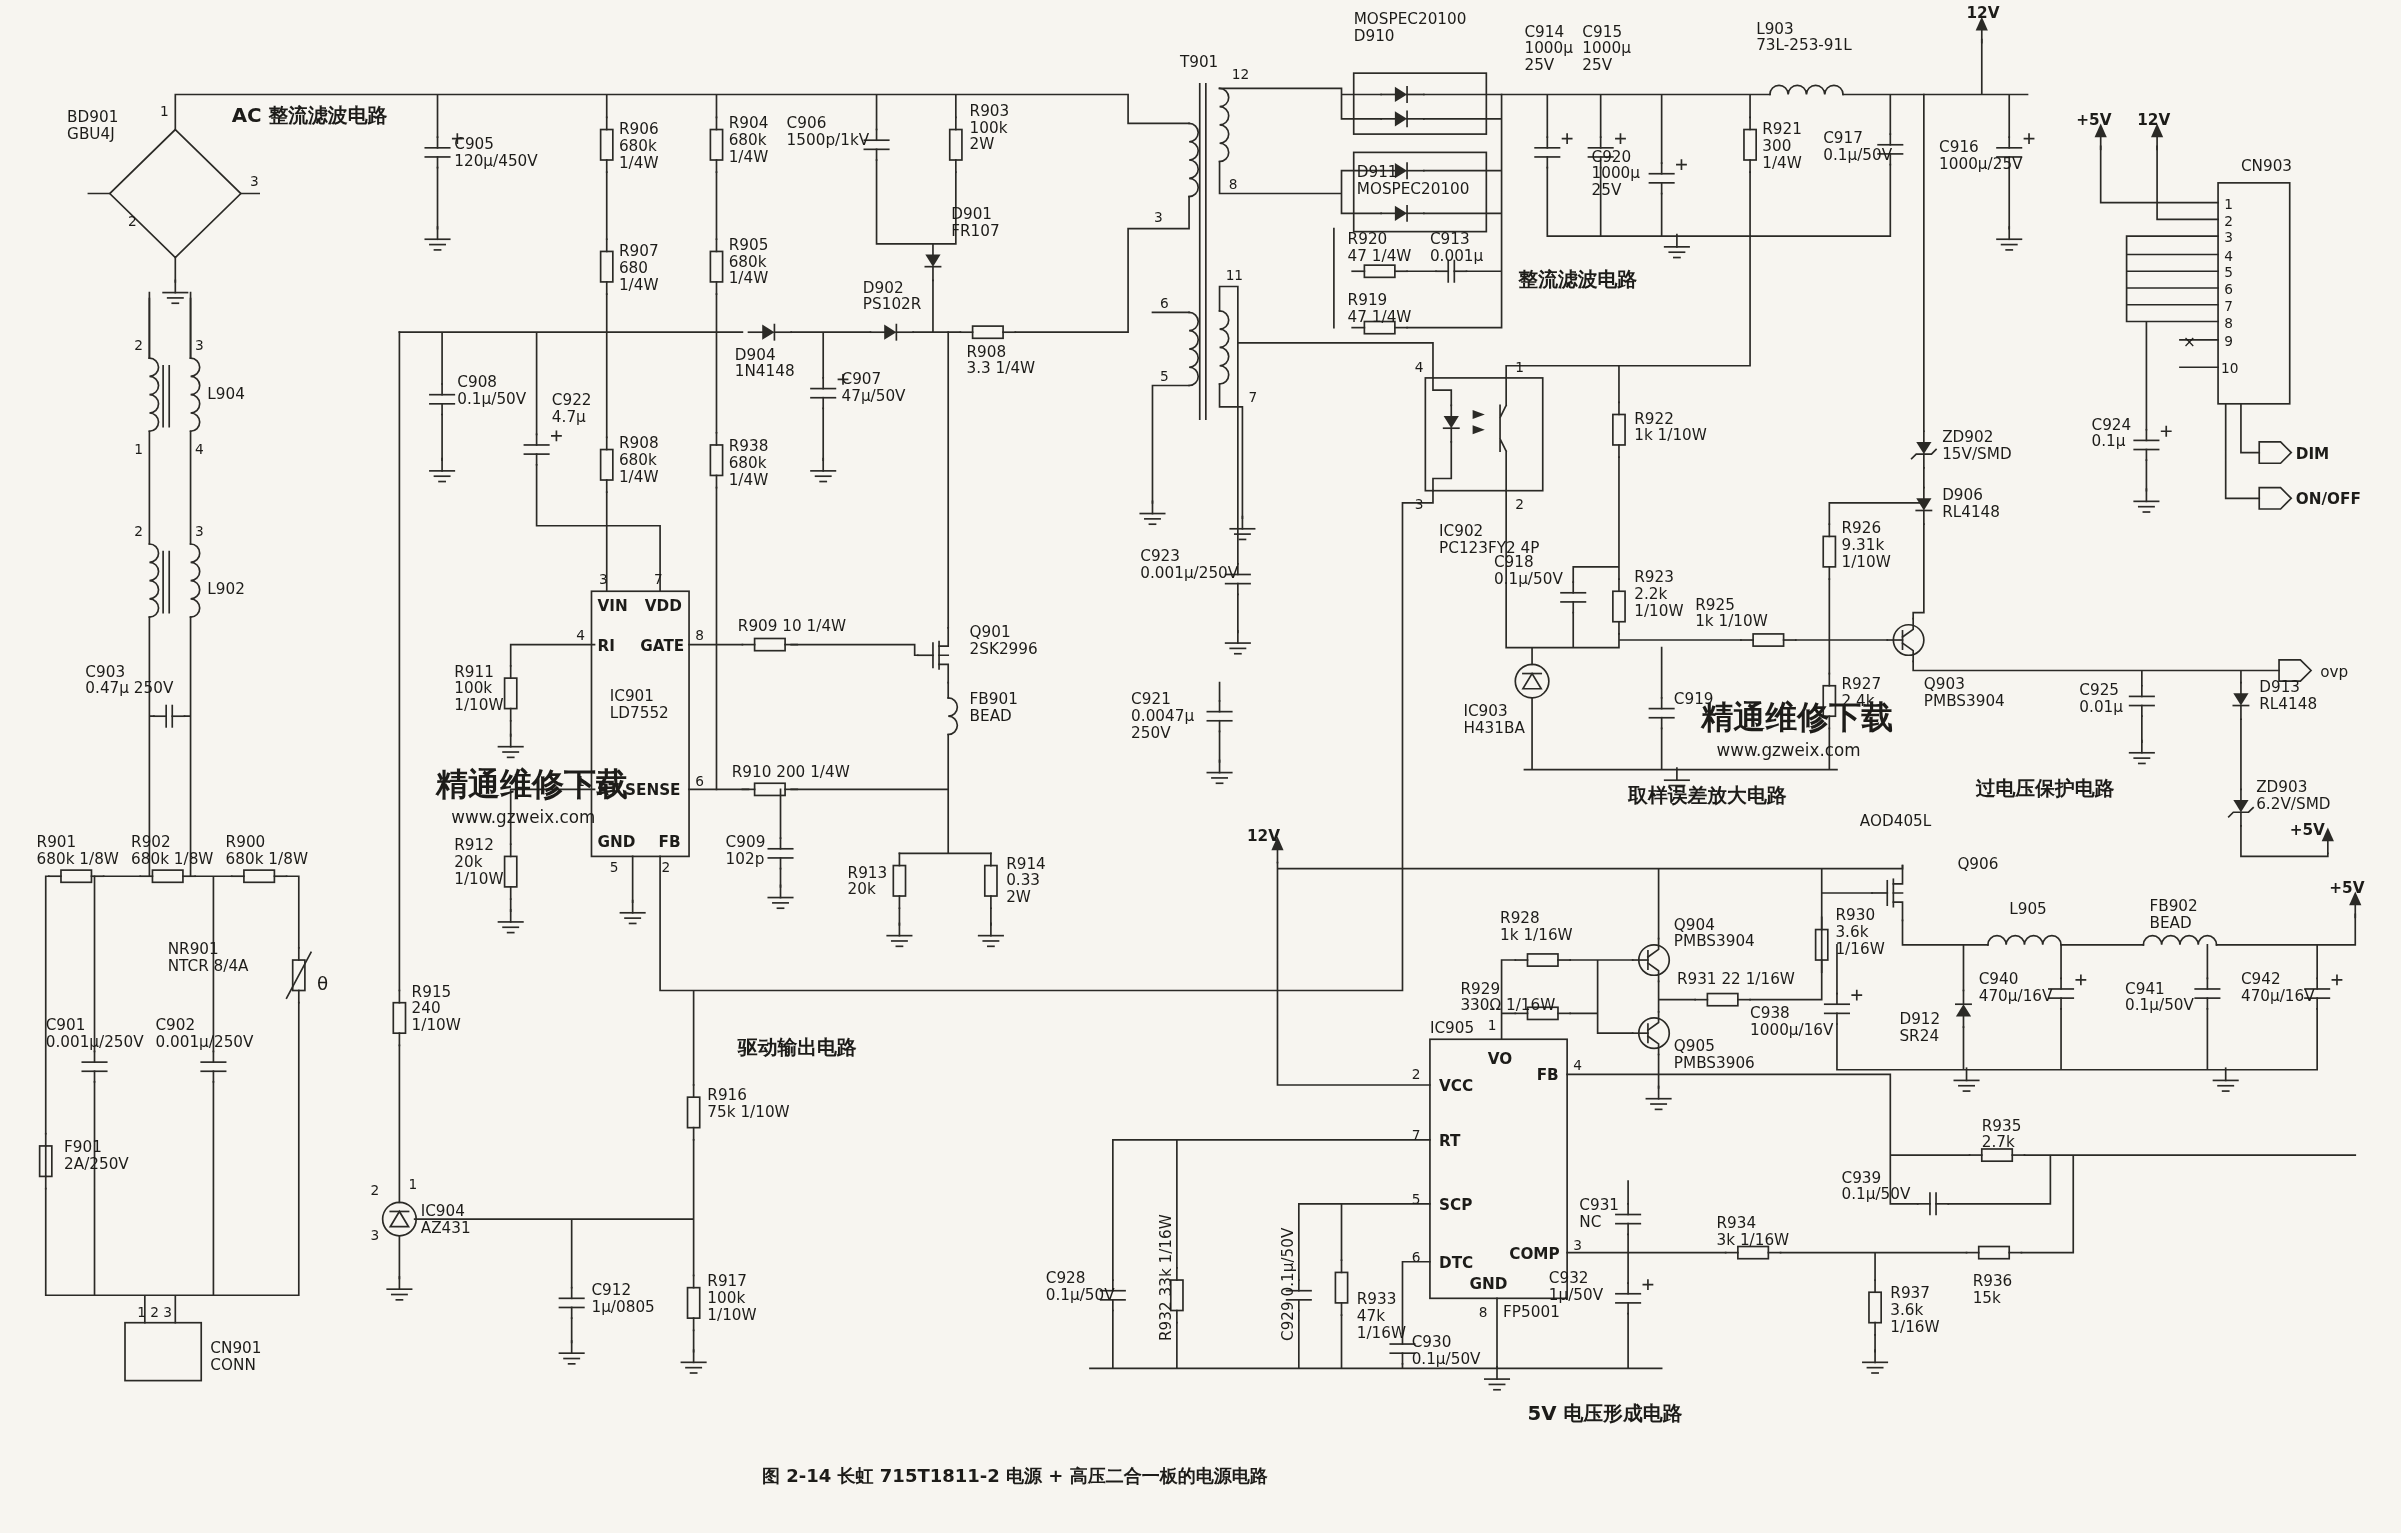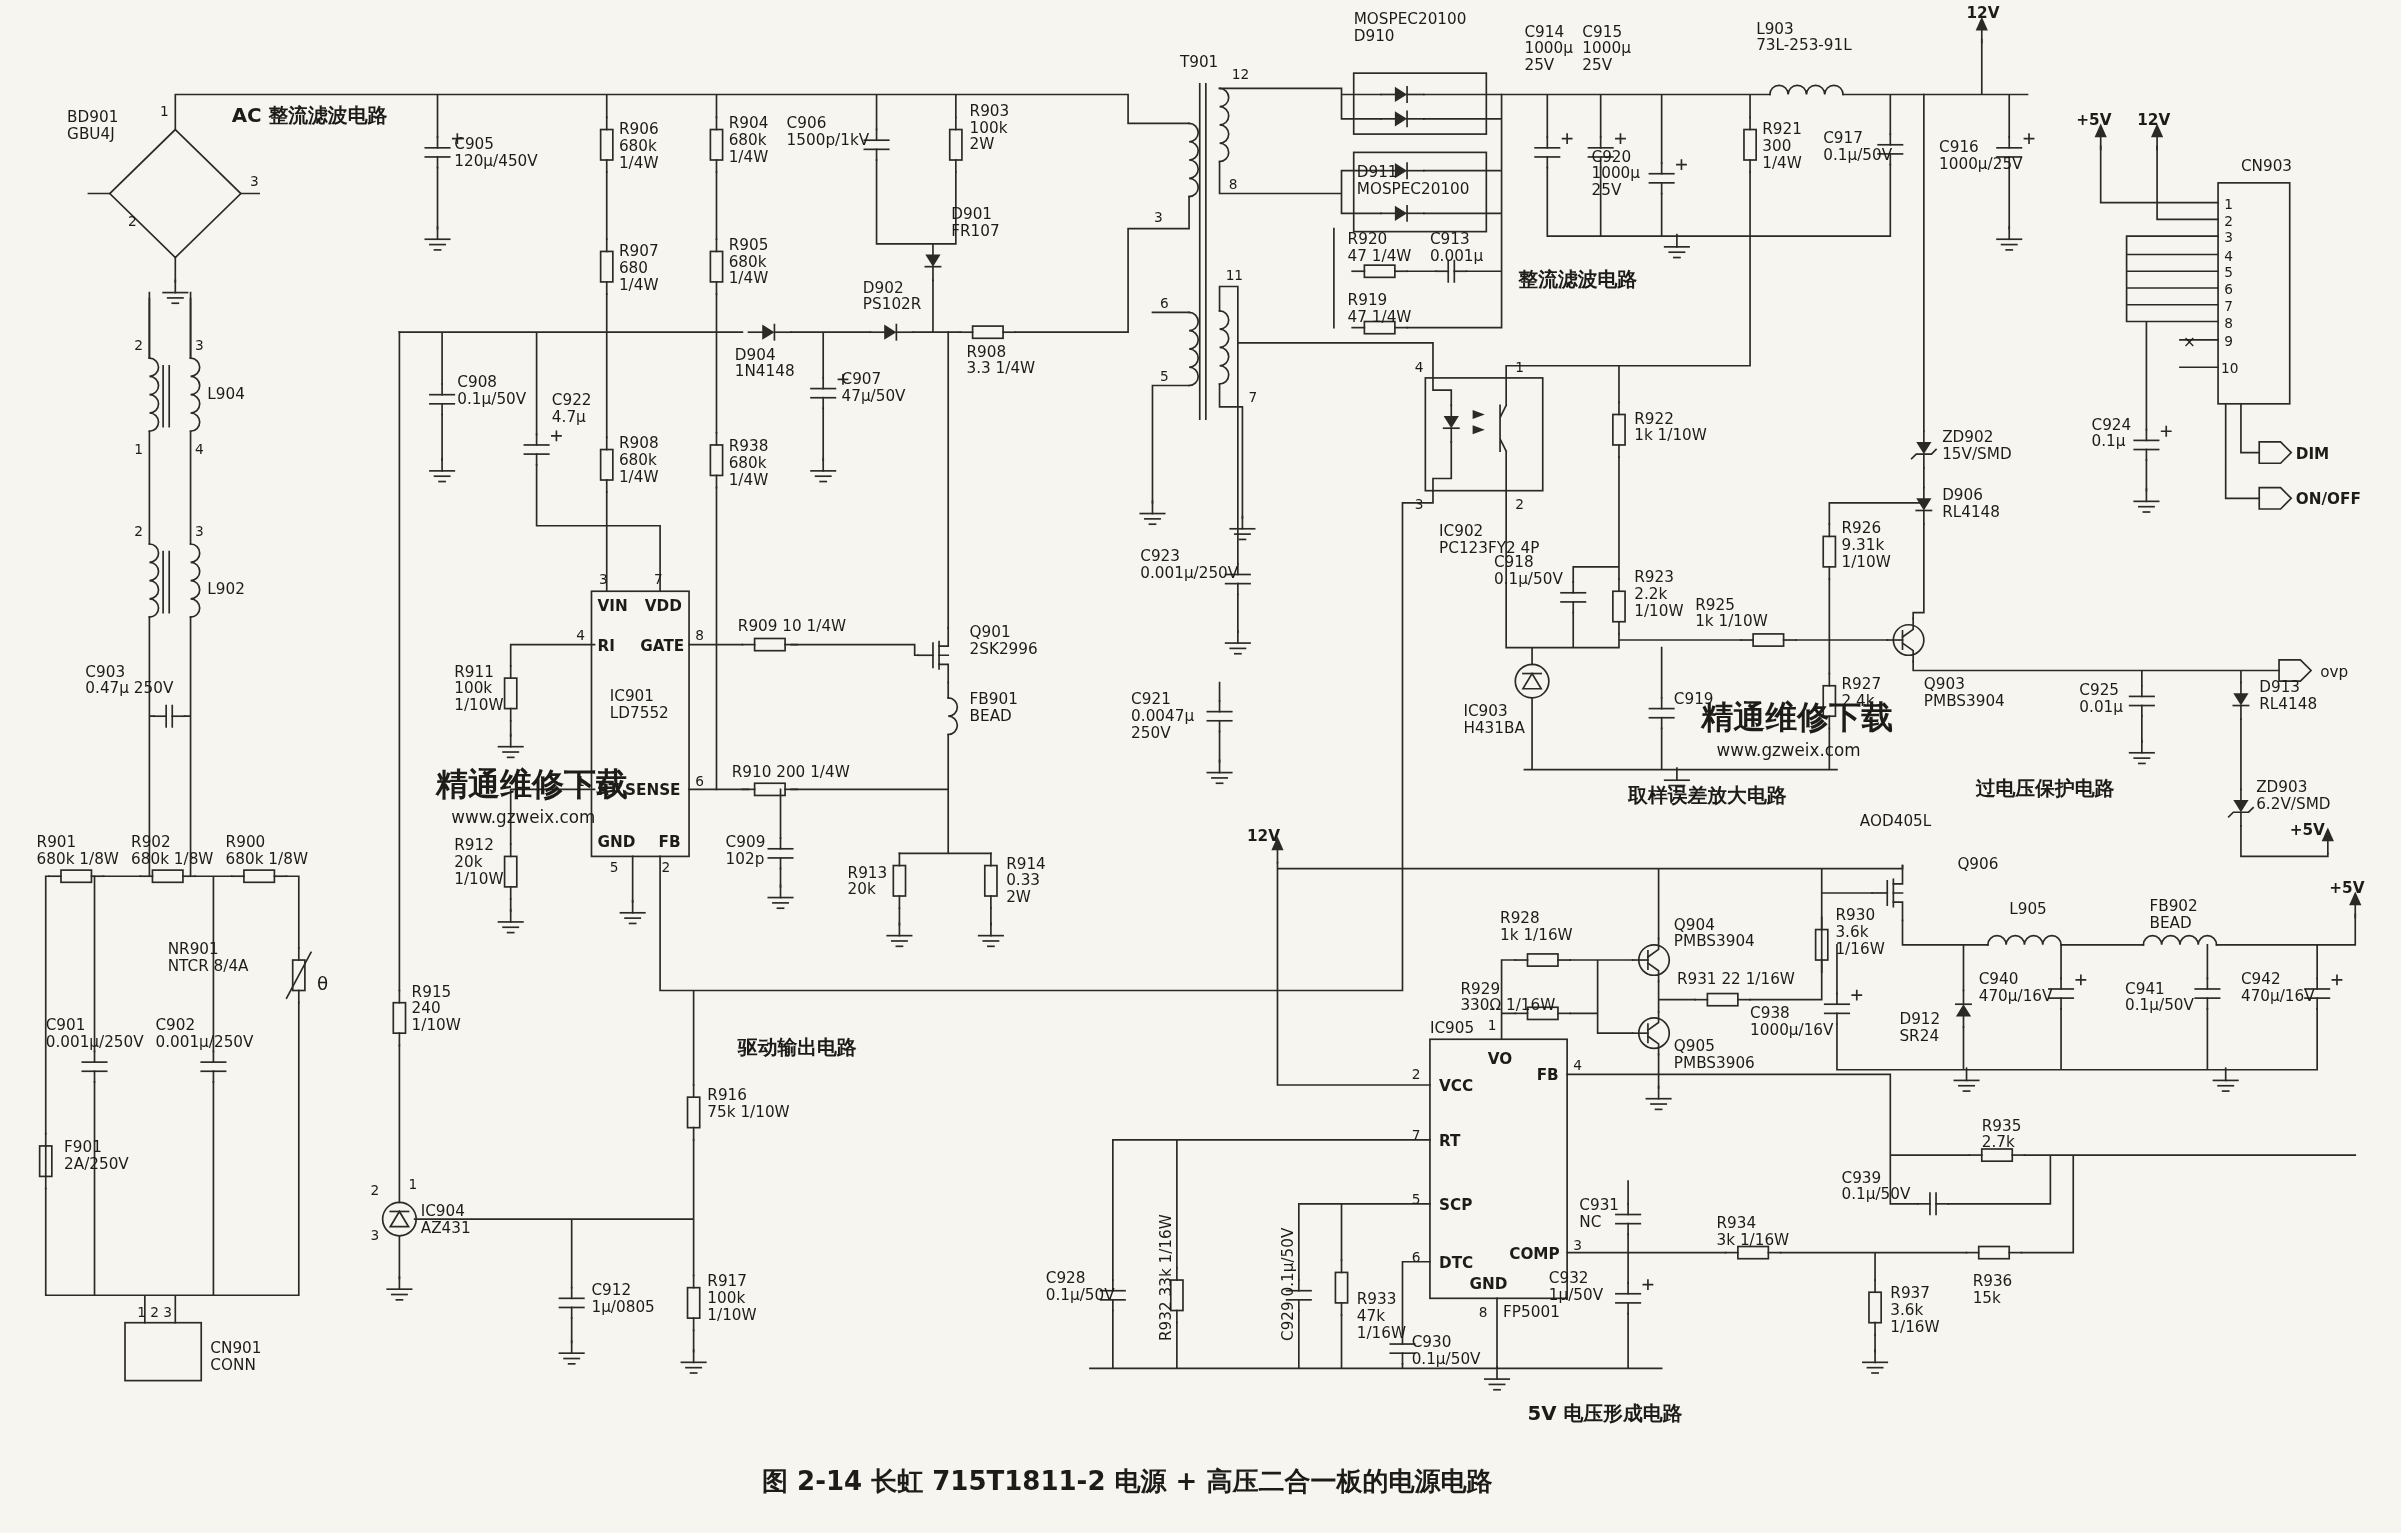--- a/index.html
+++ b/index.html
@@ -3,21 +3,21 @@
 <meta charset="utf-8">
 <style>
   html,body{margin:0;padding:0;background:#ffffff;}
   .wrap{position:relative;width:2401px;height:1533px;background:#f7f5f0;overflow:hidden;
         font-family:"DejaVu Sans","Liberation Sans",sans-serif;}
   svg{display:block;}
   #schem line,#schem path,#schem rect,#schem circle,#schem polygon,#schem use{
     stroke:#2b2a26;fill:none;stroke-width:1.1;stroke-linecap:square;}
   #schem .fil{fill:#2b2a26;stroke:none;}
   #schem text{stroke:none;fill:#1d1c19;}
-  .caption{position:absolute;left:762px;top:1464px;font-size:26px;font-weight:bold;color:#1d1c19;}
+  .caption{position:absolute;left:762px;top:1464px;font-size:18px;font-weight:bold;color:#1d1c19;}
 </style>
 </head>
 <body>
 
 <div class="wrap">
 <svg id="schem" width="2401" height="1533" viewBox="0 0 1575 1006" preserveAspectRatio="none">
   <defs>
     <g id="rv">
           <line x1="0" y1="-18" x2="0" y2="-10"></line>
           <rect x="-4" y="-10" width="8" height="20"></rect>

